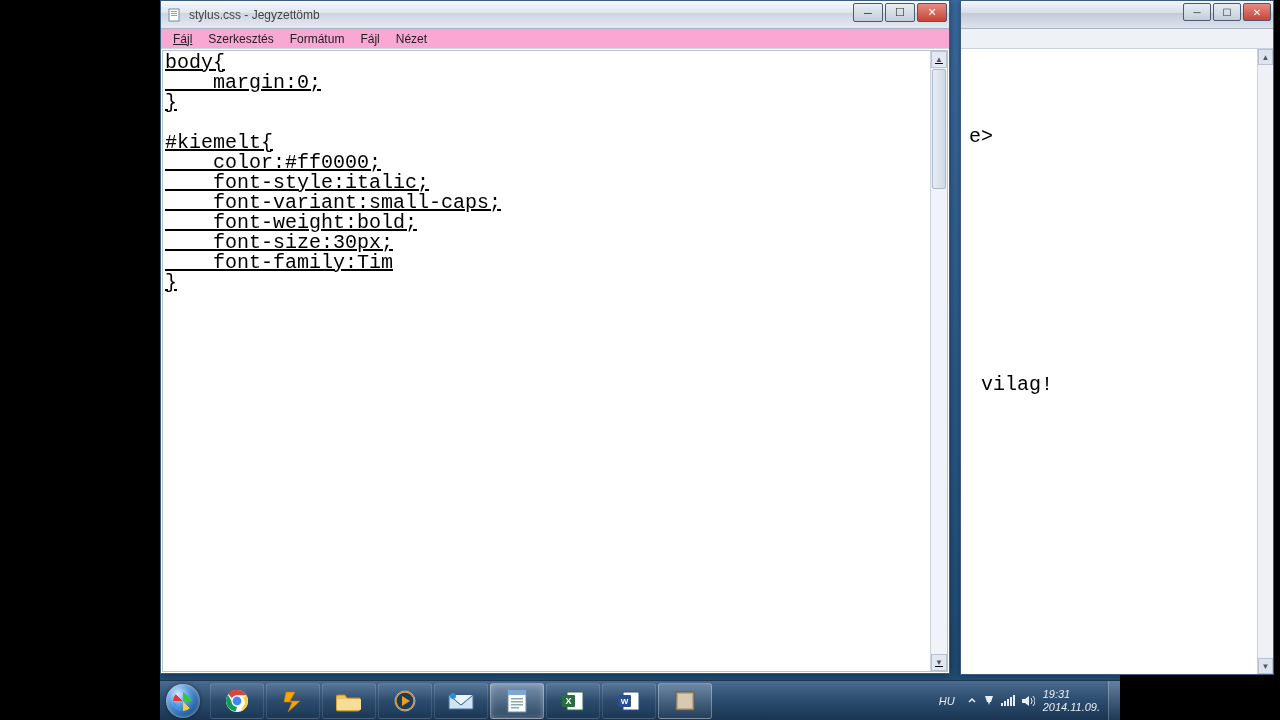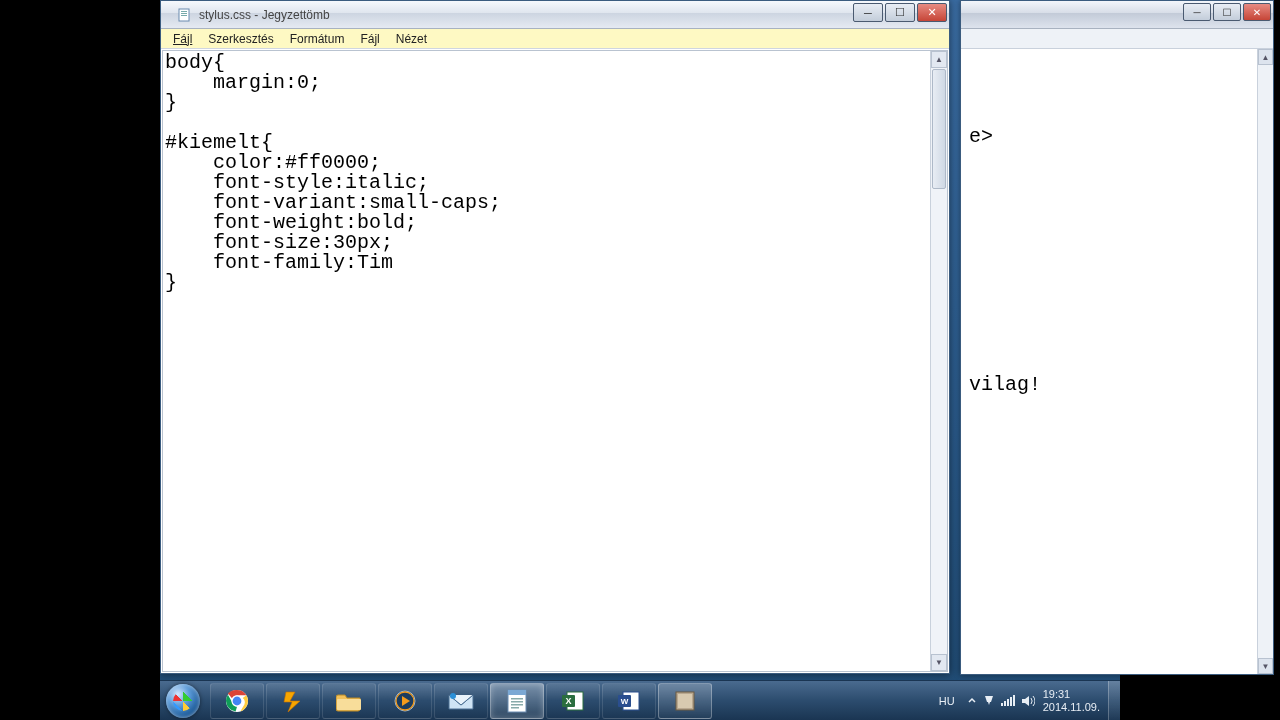--- a/index.html
+++ b/index.html
@@ -61,21 +61,21 @@
     font-family: Consolas, "Courier New", monospace;
     font-size: 20px;
     color: #000;
     white-space: pre;
     padding: 6px 8px;
   }
   .win-back .content .line1 {
     position: absolute; left: 8px; top: 76px;
   }
   .win-back .content .line2 {
-    position: absolute; left: 8px; top: 324px;
+    position: absolute; left: 20px; top: 324px;
   }
   .win-back .vscroll {
     position: absolute; right: 0; top: 48px; bottom: 0;
     width: 16px;
     background: #eef2f7;
     border-left: 1px solid #c9d1dc;
   }
   .win-back .vscroll .arrow {
     width: 100%; height: 16px;
     background: #dde4ee;
@@ -93,21 +93,21 @@
     background: #fff;
     border: 1px solid #3b5c7f;
     box-shadow: 0 0 8px rgba(0,0,0,.5);
     display: flex; flex-direction: column;
   }
   .titlebar-main {
     height: 28px;
     background: linear-gradient(180deg,#f6f9fd 0%,#dfe5ee 45%,#cdd5e1 46%,#e5eaf2 100%);
     border-bottom: 1px solid #a8b2c0;
     display: flex; align-items: center;
-    padding-left: 16px;
+    padding-left: 6px;
     position: relative;
     font-size: 12px;
     color: #444;
   }
   .titlebar-main .icon {
     width: 16px; height: 16px; margin-right: 6px;
     display:inline-flex; align-items:center; justify-content:center;
   }
   .titlebar-main .controls {
     position: absolute; right: 2px; top: 2px;
@@ -120,21 +120,21 @@
     border-radius: 2px;
     display: flex; align-items: center; justify-content: center;
     font-size: 11px; color: #2a2a2a;
   }
   .ctrl-btn-main.close {
     background: linear-gradient(180deg,#e78b82,#c64537);
     color: #fff;
   }
   .menubar-main {
     height: 20px;
-    background: #fef9c3;
+    background: #f9a8d4;
     border-bottom: 1px solid #d0d6e0;
     display: flex; align-items: center;
     padding-left: 4px;
     font-size: 12px;
     color: #222;
     gap: 0;
   }
   .menubar-main .mitem {
     padding: 2px 8px;
     cursor: default;
@@ -142,20 +142,21 @@
   .menubar-main .mitem .ul {
     text-decoration: underline;
   }
   .editor-wrap {
     flex: 1;
     position: relative;
     background: #fff;
     border: 1px solid #b9c3d0;
     margin: 1px;
     display: flex;
+    text-decoration: underline;
   }
   .editor {
     flex: 1;
     font-family: Consolas, "Courier New", monospace;
     font-size: 20px;
     line-height: 20px;
     color: #000;
     white-space: pre;
     padding: 2px 2px;
     overflow: hidden;
@@ -232,20 +233,21 @@
     background: linear-gradient(180deg,rgba(255,255,255,.22),rgba(255,255,255,.04));
     border-color: rgba(255,255,255,.3);
   }
   .tray {
     margin-left: auto;
     display: flex; align-items: center;
     gap: 8px;
     padding-right: 8px;
     color: #e8eef5;
     font-size: 11px;
+    font-style: italic;
   }
   .tray .lang {
     padding: 2px 4px;
   }
   .tray .icons {
     display:flex; gap:6px; align-items:center;
   }
   .tray .clock {
     text-align: left;
     line-height: 13px;

